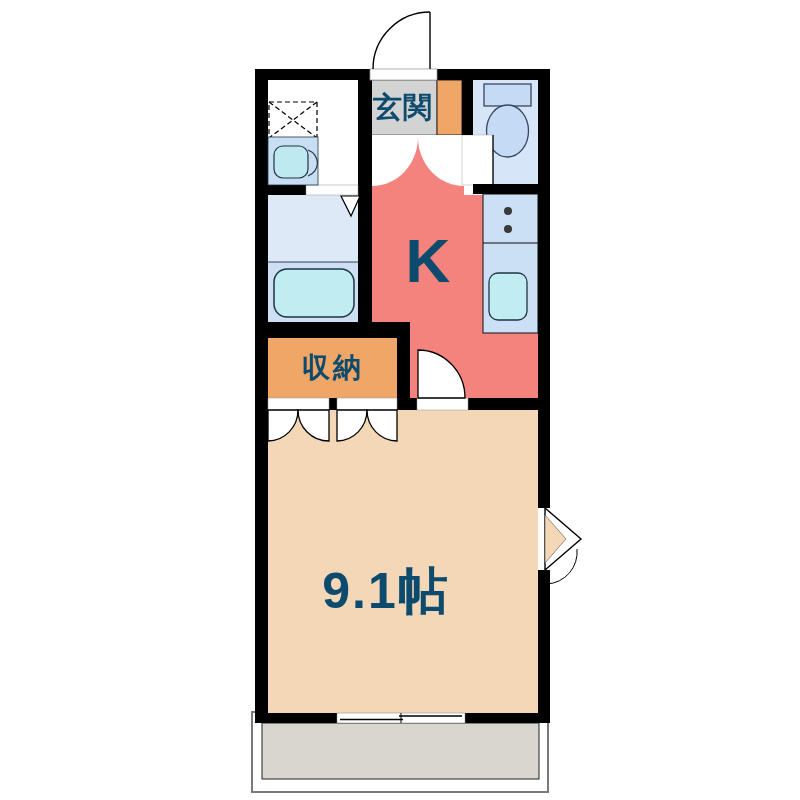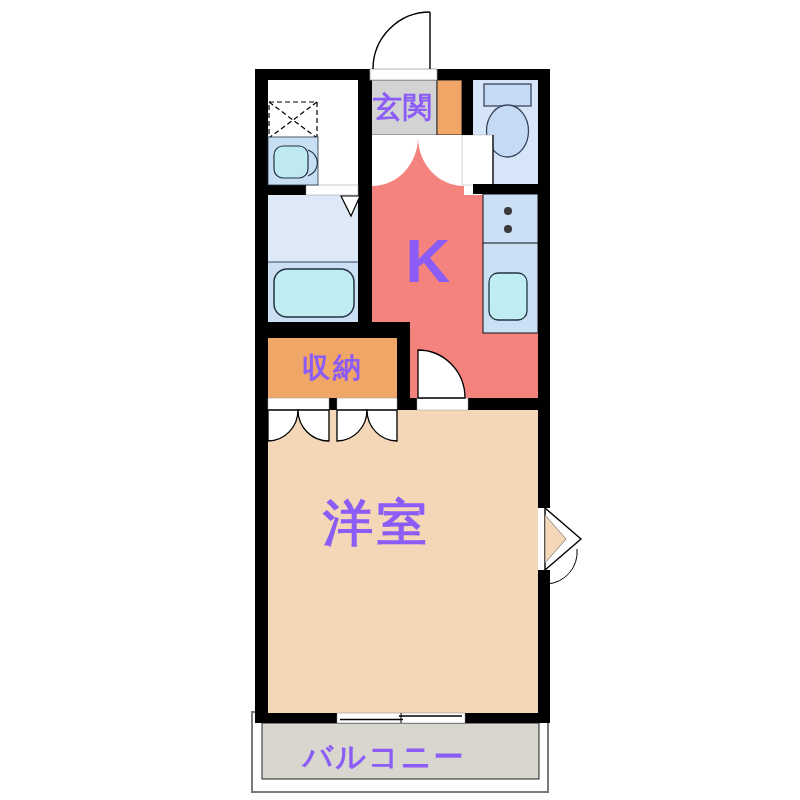--- a/index.html
+++ b/index.html
@@ -1,19 +1,19 @@
 <!DOCTYPE html>
 <html><head>
 <meta charset="utf-8">
 <style>
   html,body{margin:0;padding:0;background:#ffffff;}
   .stage{position:relative;width:800px;height:800px;background:#ffffff;overflow:hidden;
          font-family:"Liberation Sans",sans-serif;}
   .plan-svg{position:absolute;left:0;top:0;}
-  .room-label{position:absolute;transform:translate(-50%,-50%);color:#8b5cf6;
+  .room-label{position:absolute;transform:translate(-50%,-50%);color:#0c4a6e;
               font-weight:bold;white-space:nowrap;line-height:1;letter-spacing:1px;}
   .lbl-entrance{left:403px;top:107px;font-size:29px;}
   .lbl-kitchen{left:428px;top:261px;font-size:62px;letter-spacing:0;}
   .lbl-storage{left:333px;top:368px;font-size:28px;letter-spacing:3px;}
   .lbl-room{left:377px;top:523px;font-size:50px;letter-spacing:4px;}
   .lbl-size{left:386px;top:591px;font-size:50px;letter-spacing:2px;}
   .lbl-balcony{left:384px;top:757px;font-size:30px;letter-spacing:2px;}
 </style>
 </head>
 <body>
@@ -107,16 +107,15 @@
 
     <rect x="538" y="508" width="12" height="62" fill="#ffffff"></rect>
     <path d="M545,508 L581,539 L545,570 Z" fill="#ffffff" stroke="#000000" stroke-width="1.4"></path>
     <path d="M545,515 L566,539 L545,563 Z" stroke="#666666" stroke-width="0.7" fill="#F3D7B6"></path>
     <path d="M577,549 A32,32 0 0 1 547,584" fill="none" stroke="#000000" stroke-width="1"></path>
   </svg>
 
   <div class="room-label lbl-entrance">玄関</div>
   <div class="room-label lbl-kitchen">K</div>
   <div class="room-label lbl-storage">収納</div>
-  <div class="room-label lbl-room">洋室</div>
-  <div class="room-label lbl-balcony">バルコニー</div>
+  <div class="room-label lbl-size">9.1帖</div>
 
 </div>
 
 </body></html>

